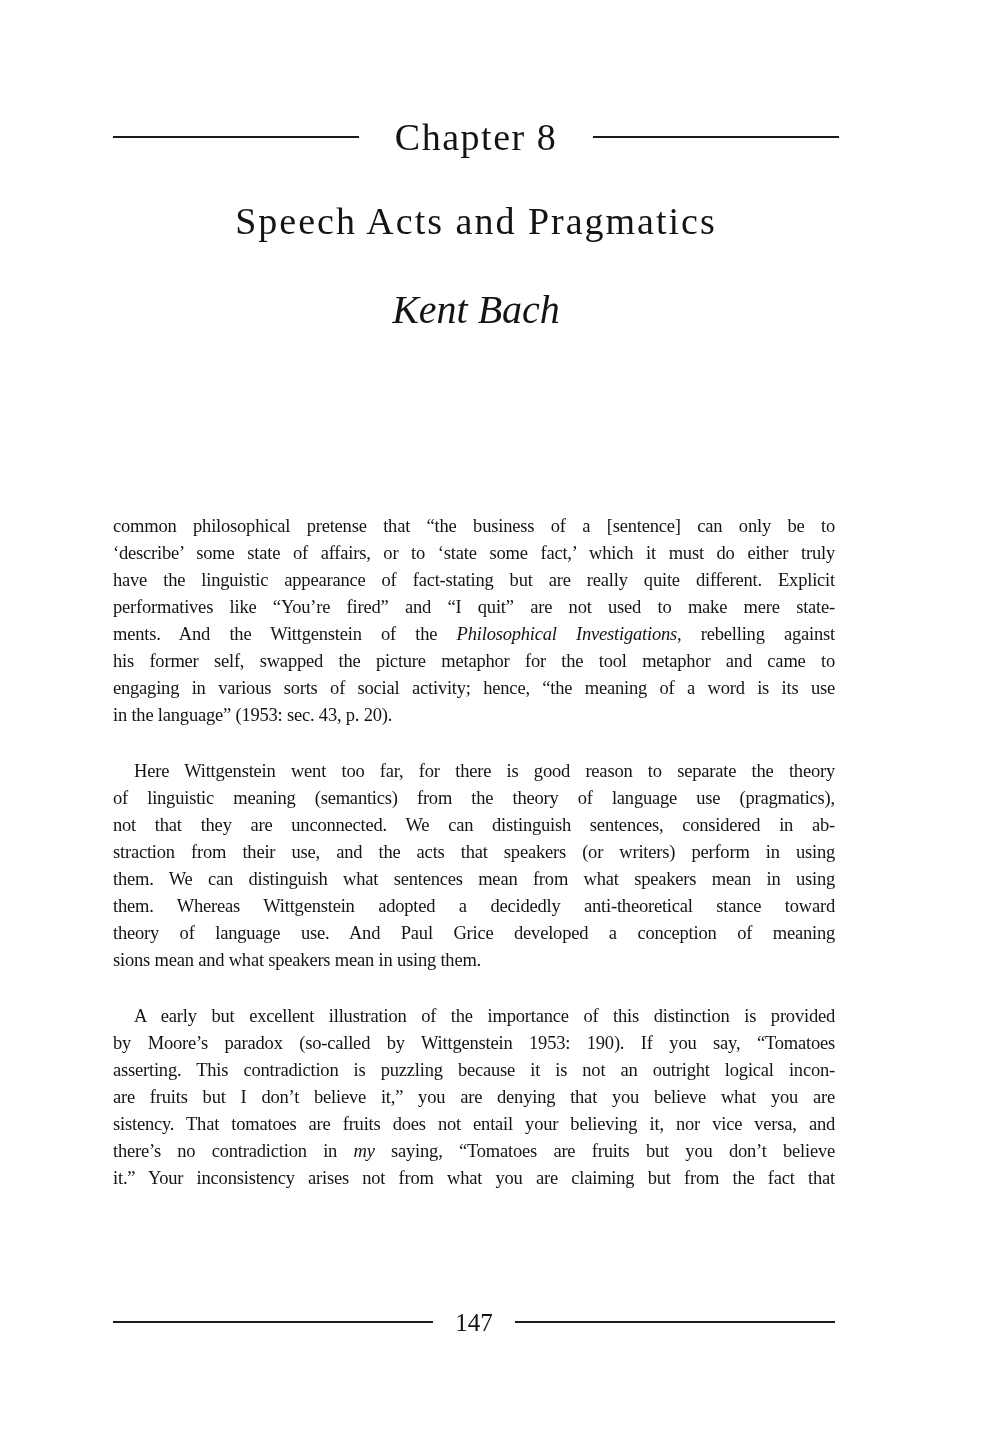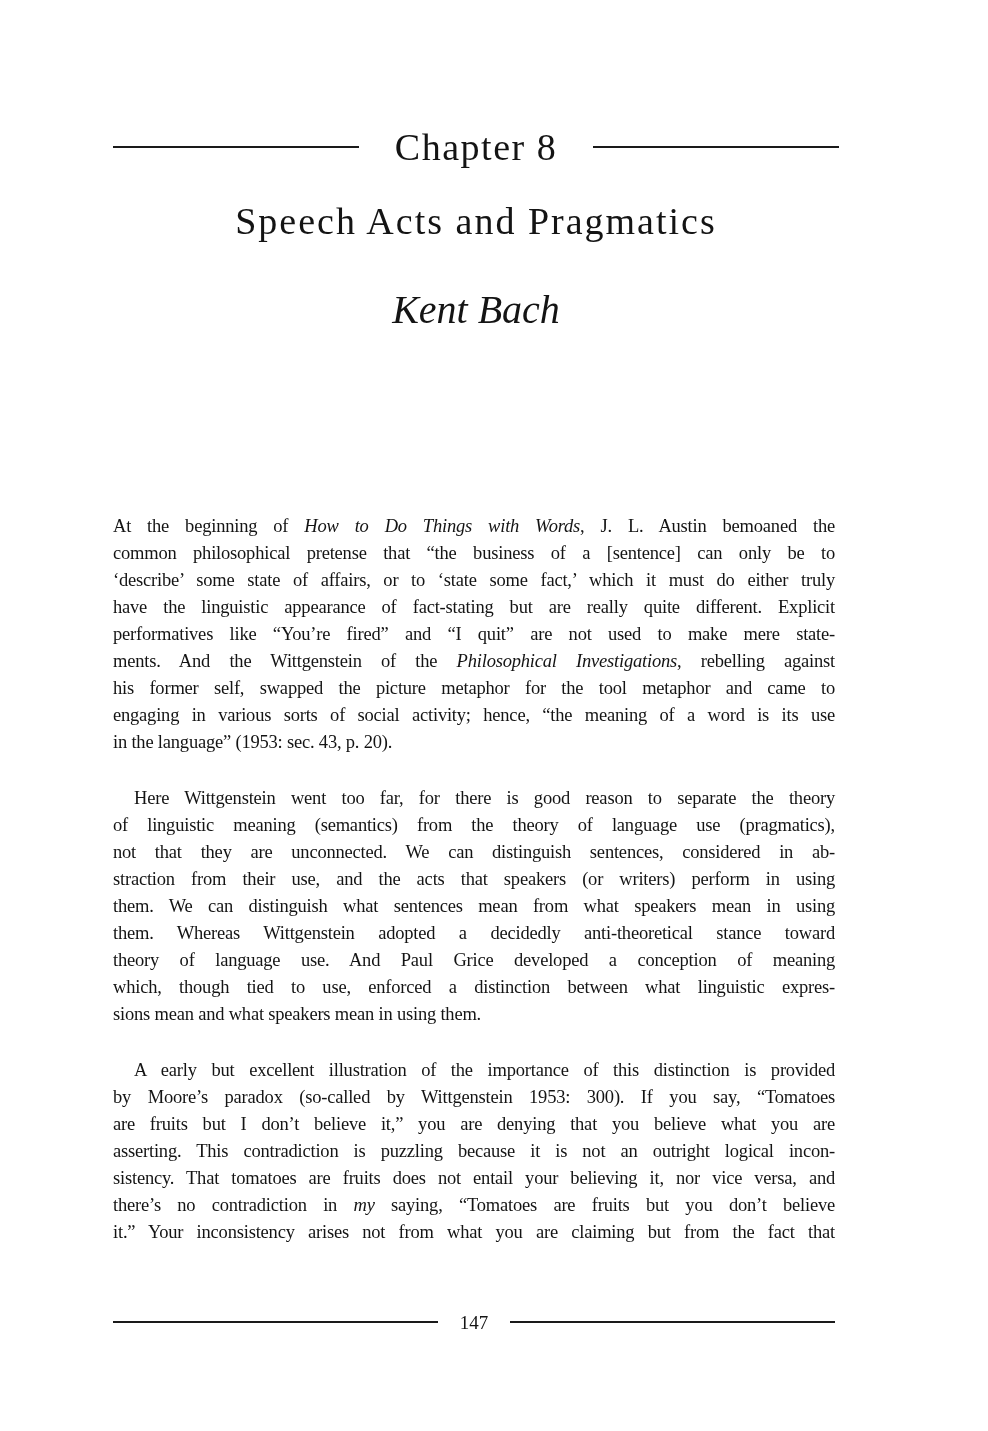--- a/index.html
+++ b/index.html
@@ -11,21 +11,21 @@
     position: relative;
     width: 988px;
     height: 1431px;
     background: #ffffff;
     color: #141414;
     font-family: "Liberation Serif", "DejaVu Serif", serif;
     overflow: hidden;
   }
   .chapter-row {
     position: absolute;
-    top: 128px;
+    top: 118px;
     left: 113px;
     width: 726px;
     display: flex;
     align-items: center;
   }
   .chapter-rule {
     flex: 1;
     height: 2px;
     background: #1a1a1a;
   }
@@ -90,21 +90,21 @@
     height: 34px;
     display: flex;
     align-items: center;
   }
   .footer-rule {
     flex: 1;
     height: 2px;
     background: #1a1a1a;
   }
   .page-number {
-    font-size: 19px;
+    font-size: 25px;
     line-height: 1;
     padding: 0 22px;
     white-space: nowrap;
   }
 </style>
 </head>
 <body>
 
 <div class="page">
 
@@ -112,42 +112,40 @@
     <div class="chapter-rule"></div>
     <div class="chapter-label">Chapter 8</div>
     <div class="chapter-rule"></div>
   </div>
 
   <h1 class="chapter-title" style="margin:0; font-weight:normal;">Speech Acts and Pragmatics</h1>
 
   <div class="chapter-author">Kent Bach</div>
 
   <div class="body-text">
-      <div class="line"><span>At the beginning of </span><span class="it">How to Do Things with Words</span><span>, J. L. Austin bemoaned the</span></div>
       <div class="line"><span>common philosophical pretense that “the business of a [sentence] can only be to</span></div>
       <div class="line"><span>‘describe’ some state of affairs, or to ‘state some fact,’ which it must do either truly</span></div>
       <div class="line"><span>have the linguistic appearance of fact-stating but are really quite different. Explicit</span></div>
       <div class="line"><span>performatives like “You’re fired” and “I quit” are not used to make mere state-</span></div>
       <div class="line"><span>ments. And the Wittgenstein of the </span><span class="it">Philosophical Investigations</span><span>, rebelling against</span></div>
       <div class="line"><span>his former self, swapped the picture metaphor for the tool metaphor and came to</span></div>
       <div class="line"><span>engaging in various sorts of social activity; hence, “the meaning of a word is its use</span></div>
       <div class="line para-end"><span>in the language” (1953: sec. 43, p. 20).</span></div>
       <div class="line indented"><span>Here Wittgenstein went too far, for there is good reason to separate the theory</span></div>
       <div class="line"><span>of linguistic meaning (semantics) from the theory of language use (pragmatics),</span></div>
       <div class="line"><span>not that they are unconnected. We can distinguish sentences, considered in ab-</span></div>
       <div class="line"><span>straction from their use, and the acts that speakers (or writers) perform in using</span></div>
       <div class="line"><span>them. We can distinguish what sentences mean from what speakers mean in using</span></div>
       <div class="line"><span>them. Whereas Wittgenstein adopted a decidedly anti-theoretical stance toward</span></div>
       <div class="line"><span>theory of language use. And Paul Grice developed a conception of meaning</span></div>
-      <div class="line"><span>which, though tied to use, enforced a distinction between what linguistic expres-</span></div>
       <div class="line para-end"><span>sions mean and what speakers mean in using them.</span></div>
       <div class="line indented"><span>A early but excellent illustration of the importance of this distinction is provided</span></div>
-      <div class="line"><span>by Moore’s paradox (so-called by Wittgenstein 1953: 300). If you say, “Tomatoes</span></div>
+      <div class="line"><span>by Moore’s paradox (so-called by Wittgenstein 1953: 190). If you say, “Tomatoes</span></div>
+      <div class="line"><span>asserting. This contradiction is puzzling because it is not an outright logical incon-</span></div>
       <div class="line"><span>are fruits but I don’t believe it,” you are denying that you believe what you are</span></div>
-      <div class="line"><span>asserting. This contradiction is puzzling because it is not an outright logical incon-</span></div>
       <div class="line"><span>sistency. That tomatoes are fruits does not entail your believing it, nor vice versa, and</span></div>
       <div class="line"><span>there’s no contradiction in </span><span class="it">my</span><span> saying, “Tomatoes are fruits but you don’t believe</span></div>
       <div class="line"><span>it.” Your inconsistency arises not from what you are claiming but from the fact that</span></div>
     </div>
 
   <div class="footer-row">
     <div class="footer-rule"></div>
     <div class="page-number">147</div>
     <div class="footer-rule"></div>
   </div>

